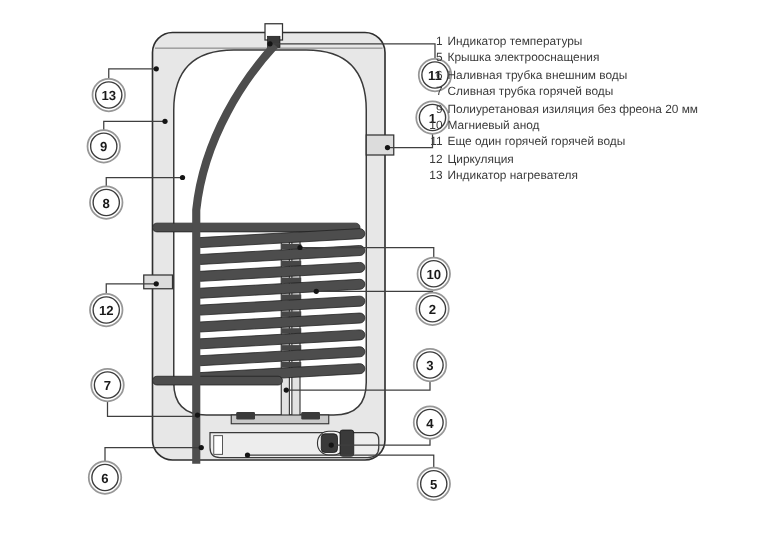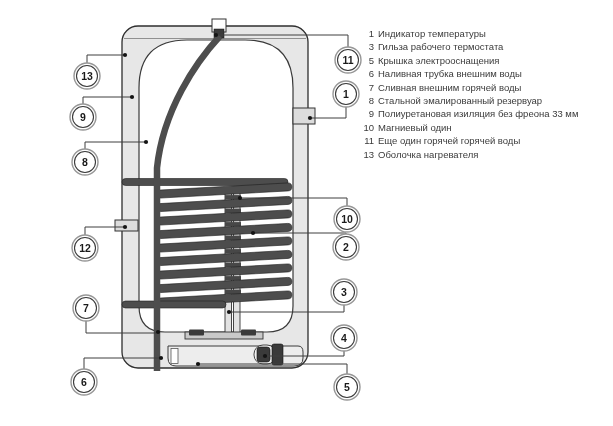--- a/index.html
+++ b/index.html
@@ -1,19 +1,19 @@
 <!DOCTYPE html>
 <html><head>
 <meta charset="utf-8">
 <style>
   html,body{margin:0;padding:0;background:#fff;}
   #stage{position:relative;width:613px;height:426px;background:#ffffff;overflow:hidden;
          font-family:"Liberation Sans",sans-serif;}
   #diagram-svg{position:absolute;left:0;top:0;}
-  .legend{position:absolute;left:348px;top:27px;width:262px;
+  .legend{position:absolute;left:328px;top:27px;width:262px;
           font-size:9.5px;line-height:13.4px;color:#3a3a3a;}
   .lrow{white-space:nowrap;}
   .lnum{display:inline-block;width:26px;text-align:right;margin-right:4px;}
   .callout-num{font:bold 10.5px "Liberation Sans",sans-serif;fill:#1a1a1a;}
   .leader{stroke:#3f3f3f;stroke-width:1;fill:none;}
   .dot{fill:#141414;}
   .c-outer{fill:#ffffff;stroke:#979797;stroke-width:1.4;}
   .c-inner{fill:#ffffff;stroke:#3c3c3c;stroke-width:1.1;}
   .coil{fill:#4d4d4d;stroke:#1f1f1f;stroke-width:0.6;}
 </style>
@@ -173,24 +173,23 @@
   </g>
   <g>
     <circle class="c-outer" cx="347" cy="387" r="13"></circle>
         <circle class="c-inner" cx="347" cy="387" r="10.5"></circle>
     <text class="callout-num" x="347" y="391" text-anchor="middle">5</text>
   </g>
 </svg>
 
 <div class="legend">
   <div class="lrow"><span class="lnum">1</span><span>Индикатор температуры</span></div>
-  <div class="lrow"><span class="lnum">3</span><span>Гильза рабочего термостата</span></div>
   <div class="lrow"><span class="lnum">5</span><span>Крышка электрооснащения</span></div>
   <div class="lrow"><span class="lnum">6</span><span>Наливная трубка внешним воды</span></div>
-  <div class="lrow"><span class="lnum">7</span><span>Сливная внешним горячей воды</span></div>
-  <div class="lrow"><span class="lnum">8</span><span>Стальной эмалированный резервуар</span></div>
-  <div class="lrow"><span class="lnum">9</span><span>Полиуретановая изиляция без фреона 33 мм</span></div>
-  <div class="lrow"><span class="lnum">10</span><span>Магниевый один</span></div>
+  <div class="lrow"><span class="lnum">7</span><span>Сливная трубка горячей воды</span></div>
+  <div class="lrow"><span class="lnum">9</span><span>Полиуретановая изиляция без фреона 20 мм</span></div>
+  <div class="lrow"><span class="lnum">10</span><span>Магниевый анод</span></div>
   <div class="lrow"><span class="lnum">11</span><span>Еще один горячей горячей воды</span></div>
-  <div class="lrow"><span class="lnum">13</span><span>Оболочка нагревателя</span></div>
+  <div class="lrow"><span class="lnum">12</span><span>Циркуляция</span></div>
+  <div class="lrow"><span class="lnum">13</span><span>Индикатор нагревателя</span></div>
 </div>
 
 </div>
 
 </body></html>

